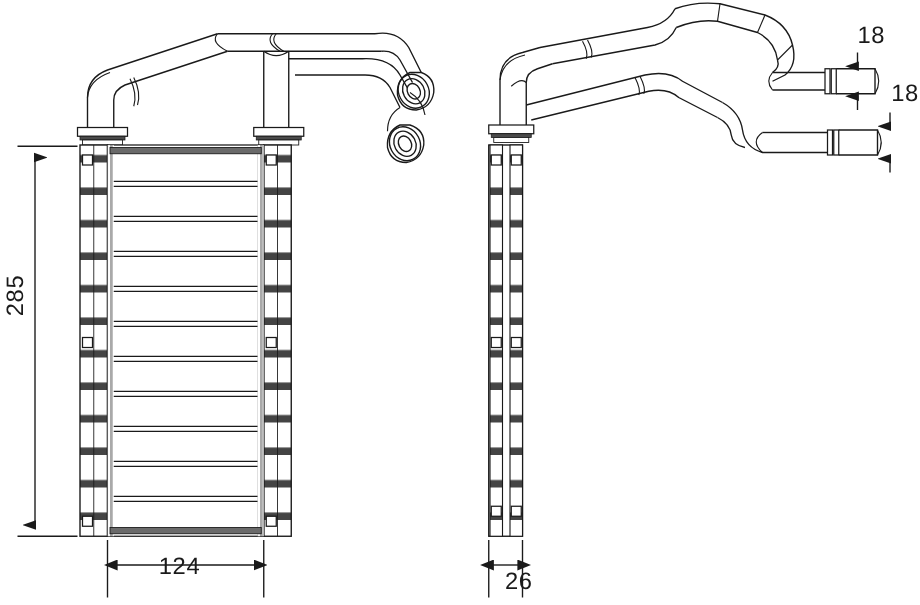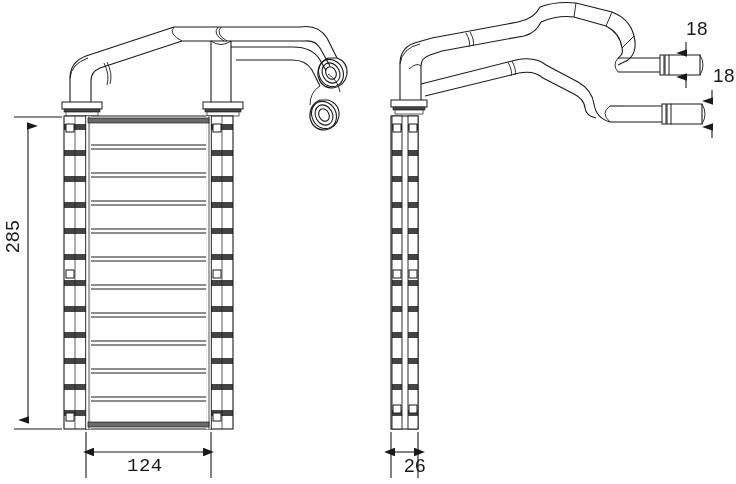--- a/index.html
+++ b/index.html
@@ -29,21 +29,21 @@
     color: #1a1a1a;
     letter-spacing: 0.5px;
     white-space: nowrap;
   }
   #dim-285-text {
     left: 2px;
     top: 253px;
     transform: rotate(-90deg);
     transform-origin: left top;
   }
-  #dim-124-text { left: 127px; top: 455px; font-family: Liberation Mono, monospace; }
+  #dim-124-text { left: 127px; top: 443px; }
   #dim-26-text  { left: 404px; top: 455px; }
   #dim-18a-text { left: 686px; top: 18px; }
   #dim-18b-text { left: 713px; top: 65px; }
 </style>
 </head>
 <body>
 
 <div id="canvas">
 
   <svg class="drawing" viewBox="0 0 736 484">

